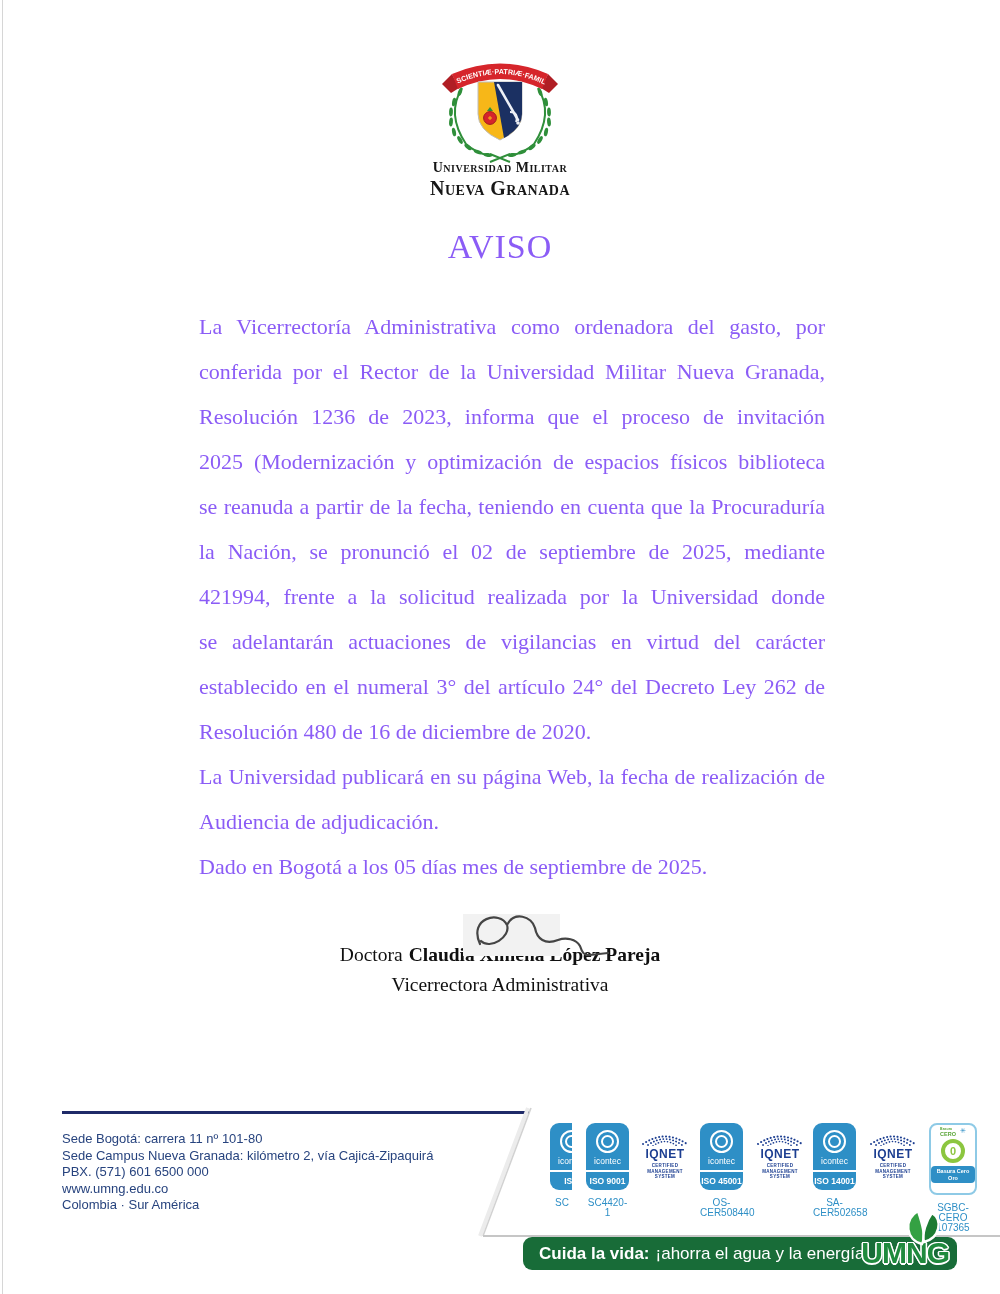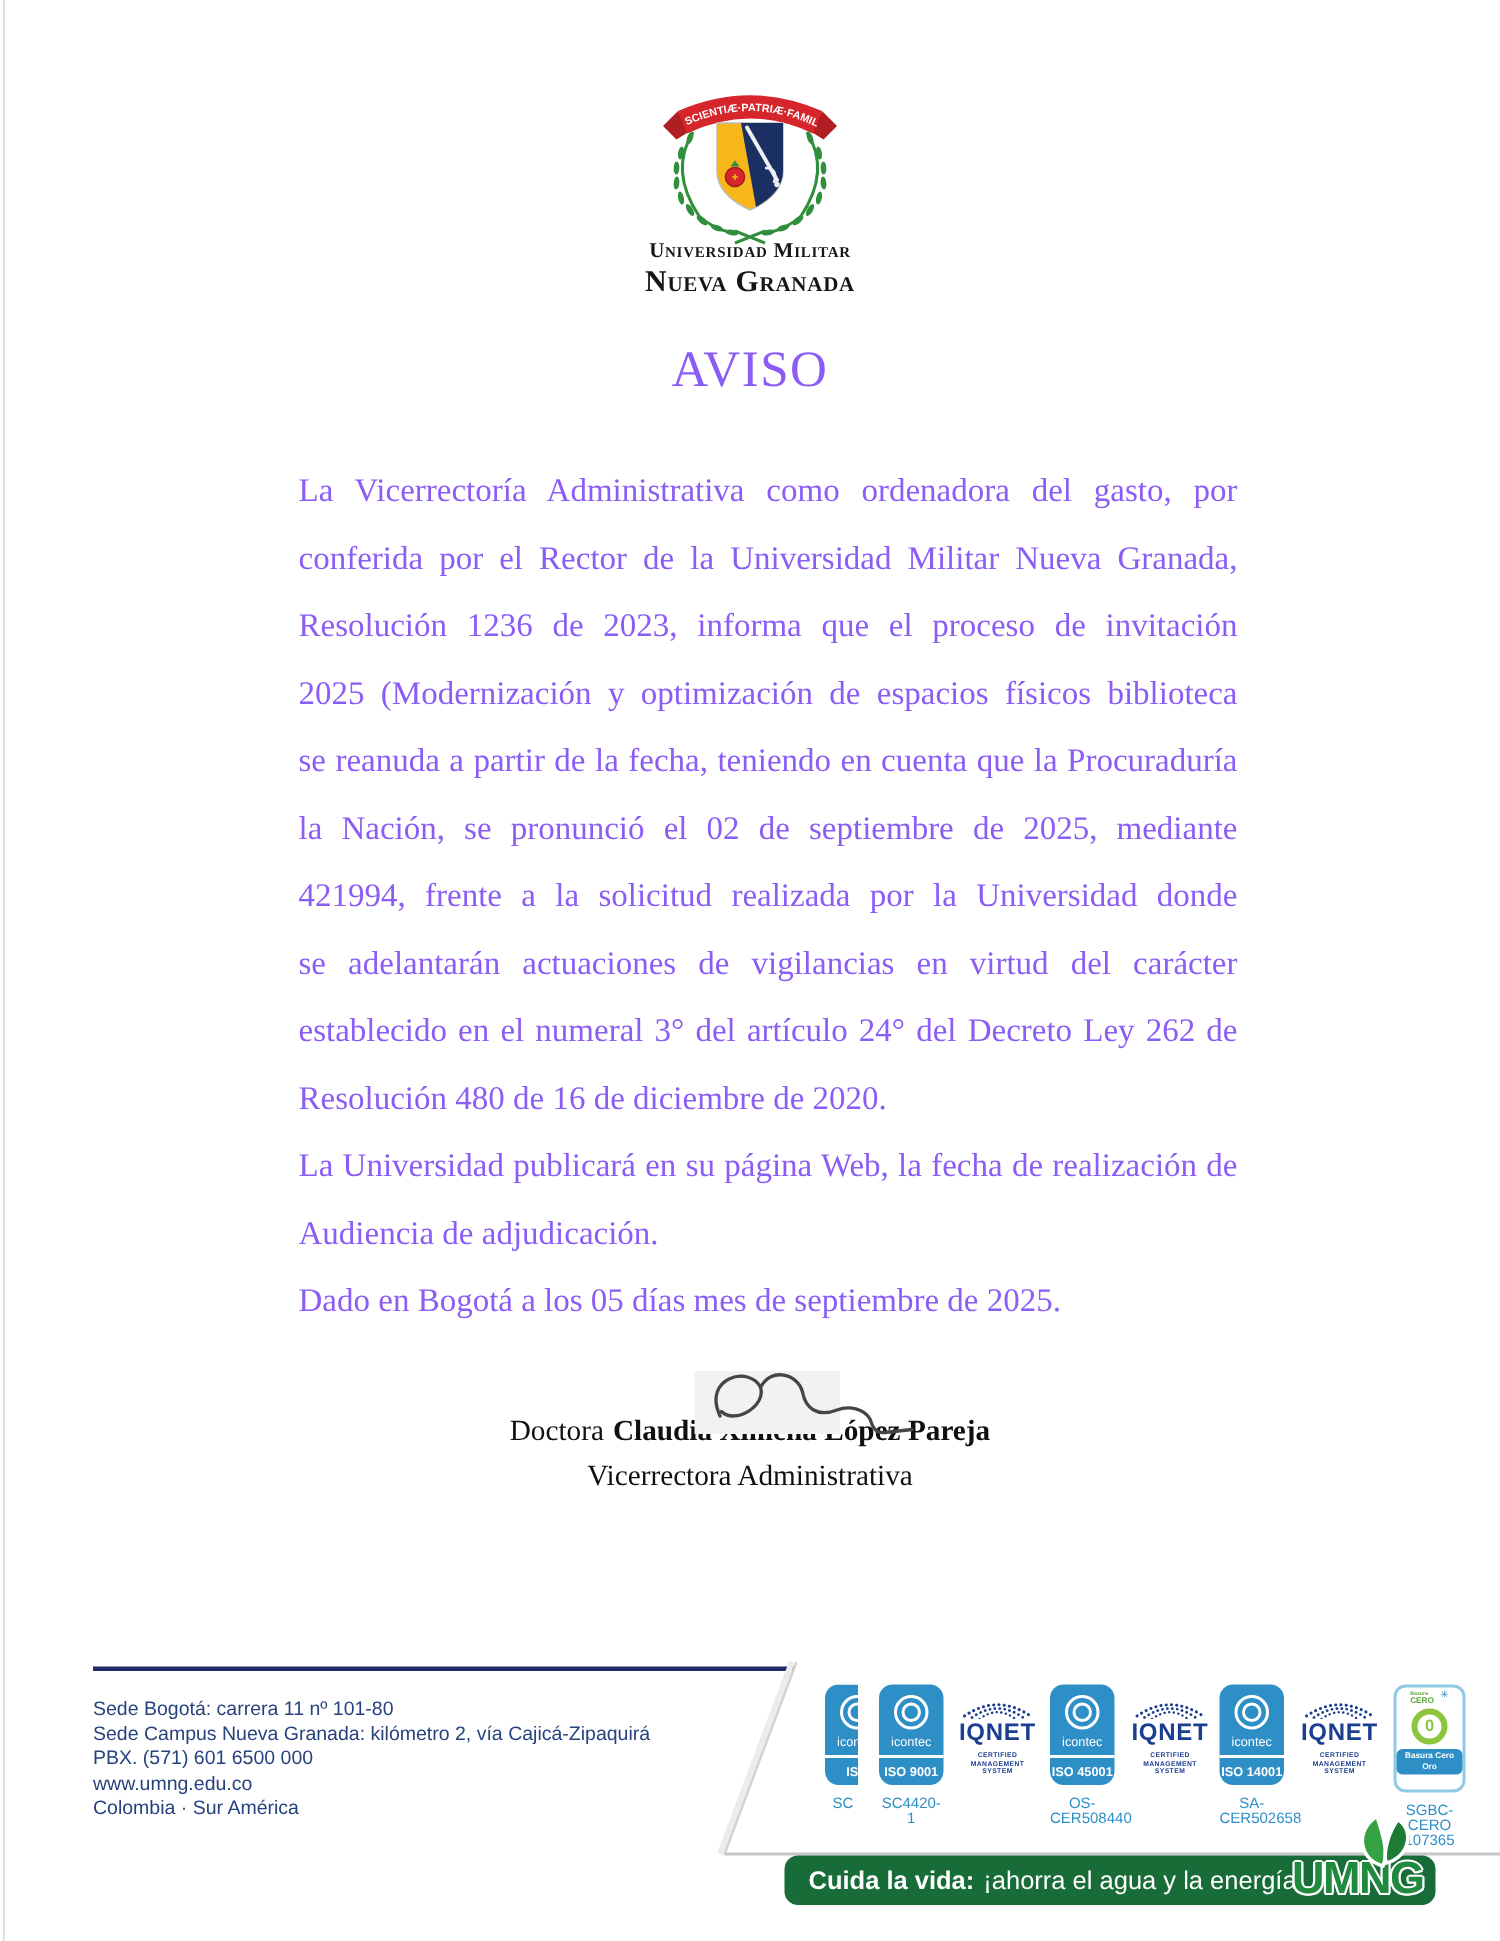--- a/index.html
+++ b/index.html
@@ -44,21 +44,21 @@
   .icb{width:43px;height:67px;background:#2e8fc6;border-radius:9px;display:flex;
        flex-direction:column;align-items:center;justify-content:flex-start;padding-top:7px;
        box-sizing:border-box;}
   .rings{width:19px;height:19px;border-radius:50%;border:2px solid #fff;display:grid;place-items:center;}
   .rings::before{content:"";width:9px;height:9px;border-radius:50%;border:2px solid #fff;display:block;}
   .icb .nm{font-family:"Liberation Sans",sans-serif;font-size:8.5px;color:#fff;margin-top:3px;}
   .icb .iso{margin-top:4px;width:100%;border-top:2px solid #fff;padding-top:4px;
             font-family:"Liberation Sans",sans-serif;font-size:8.5px;font-weight:bold;color:#fff;}
   .clipwrap{width:22px;overflow:hidden;}
   .iqnet{width:56px;display:flex;flex-direction:column;align-items:center;padding-top:5px;}
-  .iqnet .nm{font-family:"Liberation Sans",sans-serif;font-weight:bold;font-size:16px;
+  .iqnet .nm{font-family:"Liberation Sans",sans-serif;font-weight:bold;font-size:12px;
              letter-spacing:.5px;color:#1c3e91;margin-top:1px;}
   .iqnet .sub{font-family:"Liberation Sans",sans-serif;font-size:4.5px;line-height:5.5px;
               font-weight:bold;letter-spacing:.3px;color:#1c3e91;width:40px;text-align:center;margin-top:2px;}
   .basura{width:48px;height:72px;background:#fff;border:2px solid #8ecae6;border-radius:8px;
           box-sizing:border-box;display:flex;flex-direction:column;align-items:center;padding-top:2px;}
   .basura .toprow{display:flex;align-items:flex-start;gap:4px;font-family:"Liberation Sans",sans-serif;}
   .basura .bc{font-size:5.5px;font-weight:bold;color:#5aa537;line-height:5px;text-align:left;}
   .basura .bc .t1{font-size:3.5px;display:block;}
   .basura .flower{font-size:7px;color:#2e8fc6;line-height:7px;}
   .basura .ring{margin-top:2px;width:24px;height:24px;border-radius:50%;border:4px solid #8cc63f;

